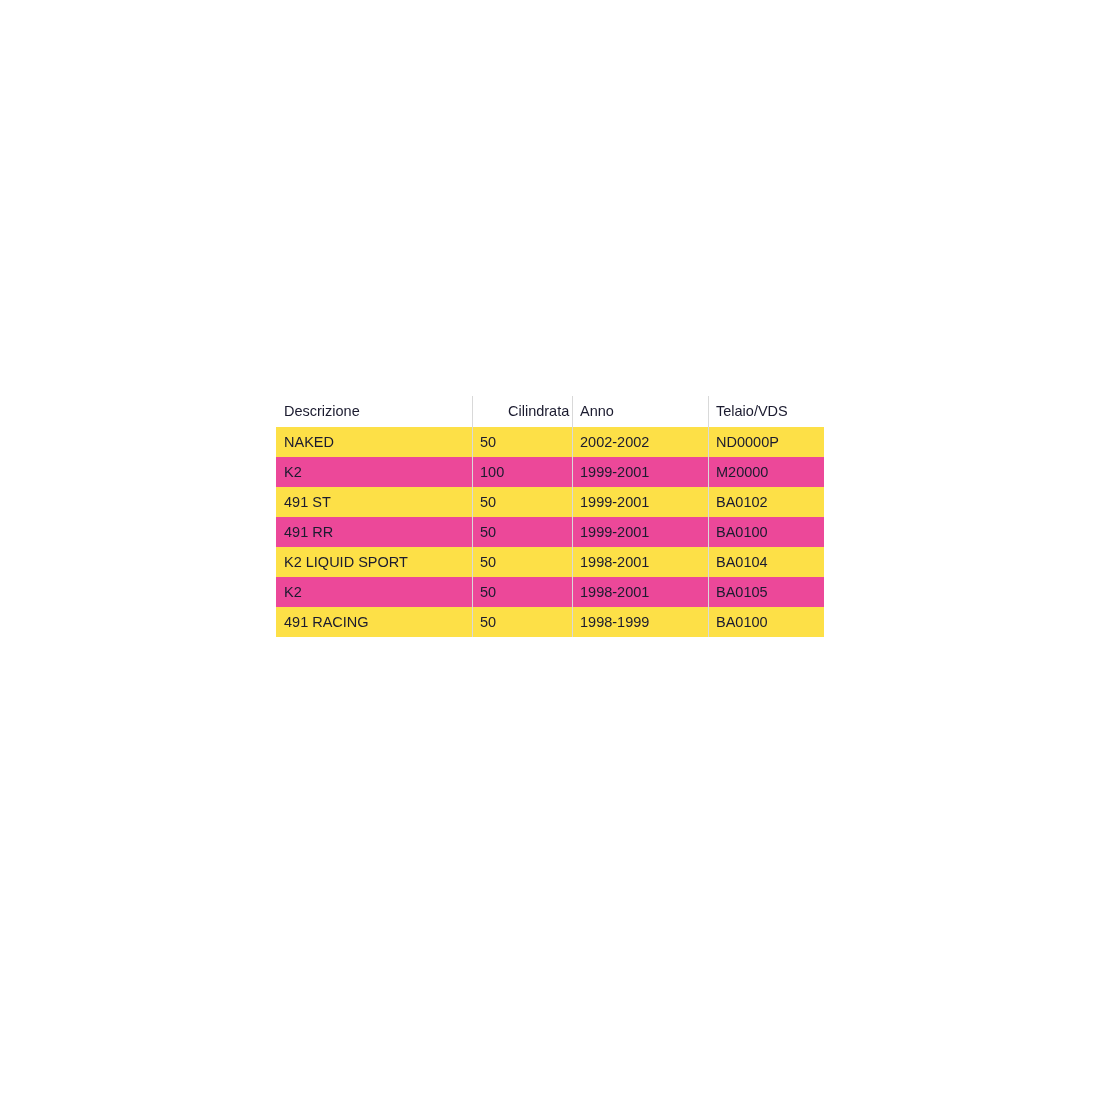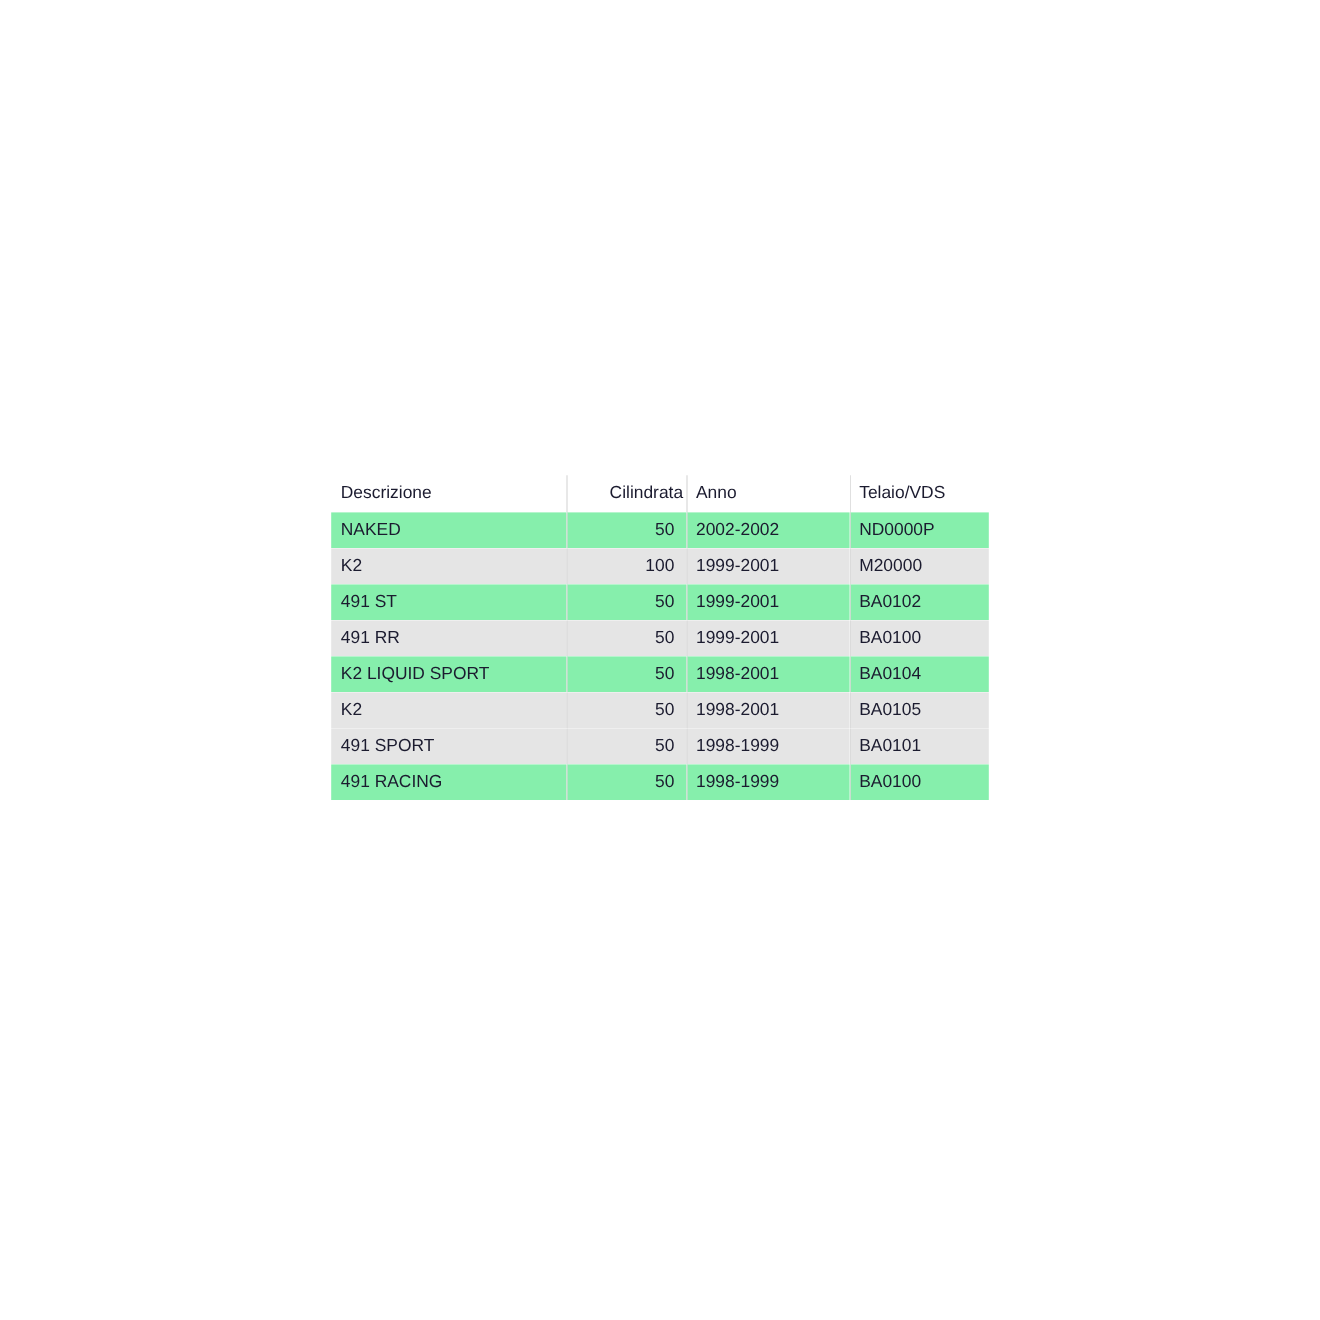--- a/index.html
+++ b/index.html
@@ -48,28 +48,28 @@
     text-align: left;
     padding-bottom: 6px;
     font-size: 14.5px;
     color: #1b1b2f;
   }
   table.vehicle-table thead th.num {
     text-align: left;
     padding-left: 36px;
   }
   table.vehicle-table td.num {
-    text-align: right;
+    text-align: left;
     padding-right: 10px;
   }
   tr.row-odd td {
-    background: #e5e5e5;
+    background: #ec4899;
   }
   tr.row-even td {
-    background: #86efac;
+    background: #fde047;
   }
   
   table.vehicle-table th.sep,
   table.vehicle-table td.sep {
     box-shadow: inset 1px 0 0 #d9d9d9;
   }
 </style>
 </head>
 <body>
 
@@ -119,26 +119,20 @@
           <td class="num sep">50</td>
           <td class="sep">1998-2001</td>
           <td class="sep">BA0104</td>
         </tr>
         <tr class="row-odd">
           <td>K2</td>
           <td class="num sep">50</td>
           <td class="sep">1998-2001</td>
           <td class="sep">BA0105</td>
         </tr>
-        <tr class="row-odd">
-          <td>491 SPORT</td>
-          <td class="num sep">50</td>
-          <td class="sep">1998-1999</td>
-          <td class="sep">BA0101</td>
-        </tr>
         <tr class="row-even">
           <td>491 RACING</td>
           <td class="num sep">50</td>
           <td class="sep">1998-1999</td>
           <td class="sep">BA0100</td>
         </tr>
       </tbody>
   </table>
 </div>
 

